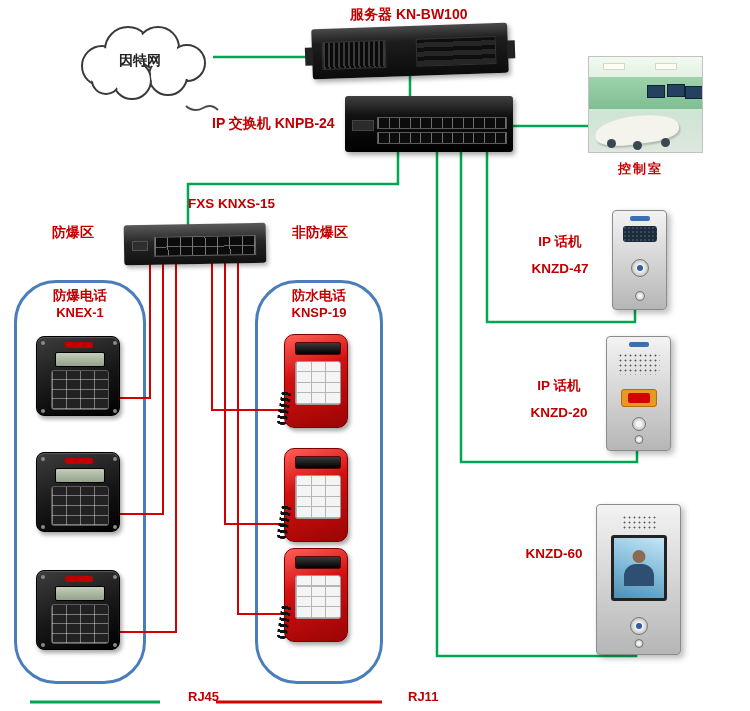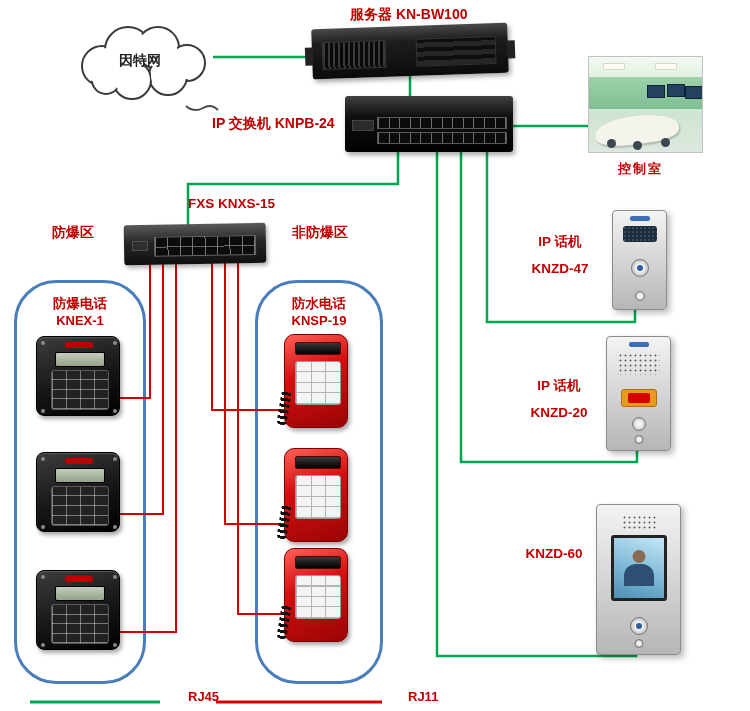--- a/index.html
+++ b/index.html
@@ -37,21 +37,21 @@
   .room-light.l1{left:14px;} .room-light.l2{left:66px;}
   
   .fxs{position:absolute;left:124px;top:224px;width:142px;height:40px;z-index:2;transform:rotate(-1deg);}
   .fxs-body{position:absolute;inset:0;background:linear-gradient(180deg,#5a5a5a 0%,#262626 45%,#101010 100%);border-radius:3px;box-shadow:2px 3px 4px rgba(0,0,0,.3);}
   .fxs-ports{position:absolute;left:30px;top:12px;width:100px;height:18px;background-color:#0c0c0c;background-image:repeating-linear-gradient(90deg,#777 0 1px,transparent 1px 12.4px),linear-gradient(0deg,transparent 0 8px,#666 8px 9px,transparent 9px 18px);border:1px solid #666;}
   .fxs-led{position:absolute;left:8px;top:16px;width:14px;height:8px;background:#2e2e2e;border:1px solid #555;}
   
   .zone-box{position:absolute;top:280px;height:398px;border:3px solid #4a7ebb;border-radius:42px;z-index:0;background:#fff;}
   .zone-box.left{left:14px;width:126px;}
   .zone-box.mid{left:255px;width:122px;}
-  .grp-title{margin-top:12px;text-align:center;font-size:13.5px;font-weight:bold;color:#c00000;}
+  .grp-title{margin-top:4px;text-align:center;font-size:13.5px;font-weight:bold;color:#c00000;}
   .grp-model{margin-top:0;text-align:center;font-size:13px;font-weight:bold;color:#c00000;}
   
   .exphone{position:absolute;left:36px;width:84px;height:80px;z-index:2;}
   .ex-body{position:absolute;inset:0;background:linear-gradient(160deg,#3d3d3d 0%,#161616 55%,#000 100%);border:1px solid #000;border-radius:8px;box-shadow:2px 3px 4px rgba(0,0,0,.35), inset 0 1px 1px #5a5a5a;}
   .ex-logo{position:absolute;left:28px;top:5px;width:28px;height:6px;background:#c00000;border-radius:2px;}
   .ex-screen{position:absolute;left:18px;top:15px;width:48px;height:13px;background:linear-gradient(#c3cdb9,#96a28c);border:1px solid #000;border-radius:2px;}
   .ex-keypad{position:absolute;left:14px;top:33px;width:56px;height:38px;background-color:#222;background-image:repeating-linear-gradient(90deg,rgba(255,255,255,.4) 0 1px,transparent 1px 14px),repeating-linear-gradient(0deg,rgba(255,255,255,.4) 0 1px,transparent 1px 9.5px);border:1px solid #5a5a5a;border-radius:3px;}
   .ex-screws{position:absolute;left:4px;top:4px;width:4px;height:4px;border-radius:50%;background:#8a8a8a;box-shadow:72px 0 0 #8a8a8a,0 68px 0 #8a8a8a,72px 68px 0 #8a8a8a;}
   
   .redphone{position:absolute;left:284px;width:64px;height:94px;z-index:2;}

